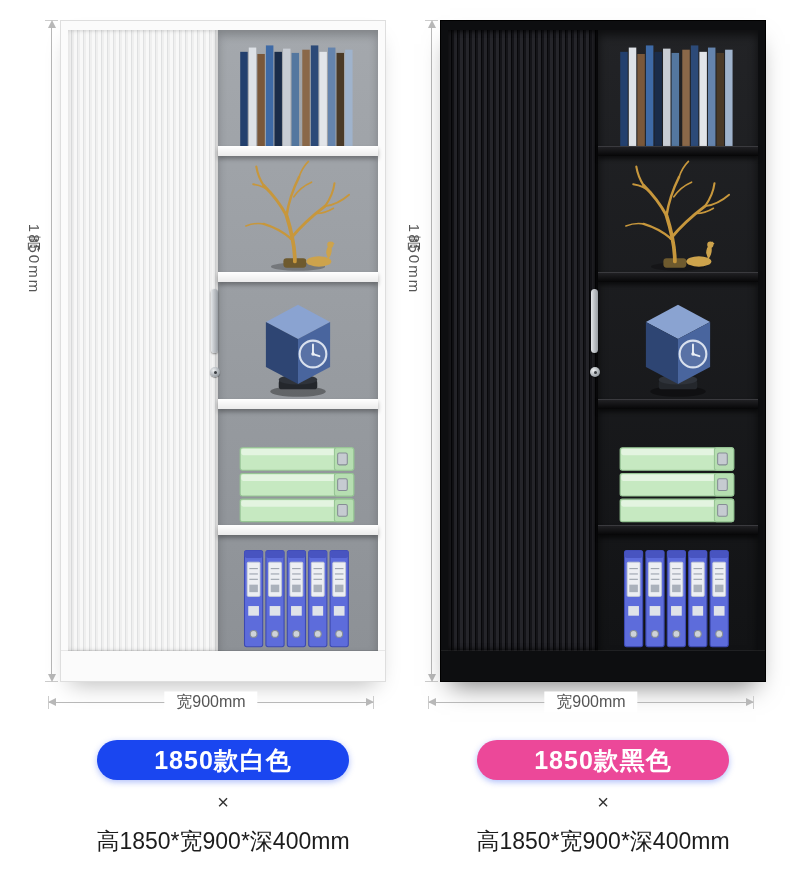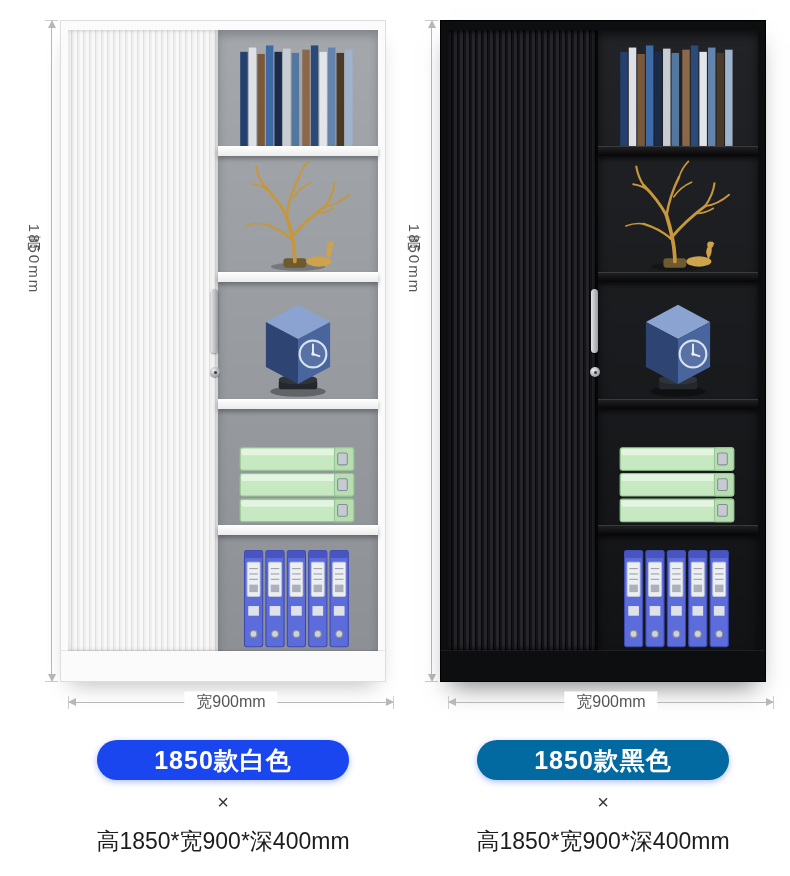--- a/index.html
+++ b/index.html
@@ -20,21 +20,21 @@
   .vline::before { content:""; position:absolute; top:-2px; left:-3.5px;
     border:4px solid transparent; border-top:none; border-bottom:8px solid #b8b8b8; }
   .vline::after { content:""; position:absolute; bottom:-2px; left:-3.5px;
     border:4px solid transparent; border-bottom:none; border-top:8px solid #b8b8b8; }
   .vtick { position: absolute; right: 2px; width: 13px; height: 1px; background: #cccccc; }
   .vtick.top { top: 0; } .vtick.bot { bottom: 0; }
   .vlabel { position: absolute; right: 17px; top: 36%; transform: translateY(-50%);
     writing-mode: vertical-rl; text-orientation: mixed;
     font-size: 15px; color: #555; letter-spacing: 2px; white-space: nowrap; }
 
-  .hdim { position: relative; width: 326px; height: 32px; margin-left: 44px; margin-top: 5px; }
+  .hdim { position: relative; width: 326px; height: 32px; margin-left: 24px; margin-top: 5px; }
   .hline { position: absolute; left: 1px; right: 1px; top: 15px; height: 1px; background: #b8b8b8; }
   .hline::before { content:""; position:absolute; left:-1px; top:-4px;
     border:4px solid transparent; border-left:none; border-right:8px solid #b8b8b8; }
   .hline::after { content:""; position:absolute; right:-1px; top:-4px;
     border:4px solid transparent; border-right:none; border-left:8px solid #b8b8b8; }
   .htick { position: absolute; top: 9px; width: 1px; height: 13px; background: #cccccc; }
   .htick.left { left: 0; } .htick.right { right: 0; }
   .hlabel { position: absolute; left: 50%; top: 15px; transform: translate(-50%,-50%);
     background: #fff; padding: 0 12px; font-size: 16px; color: #555; white-space: nowrap; }
 
@@ -280,20 +280,20 @@
           <div class="plinth"></div>
         </div>
       </div>
       <div class="hdim">
         <span class="htick left"></span>
         <span class="htick right"></span>
         <span class="hline"></span>
         <span class="hlabel">宽900mm</span>
       </div>
       <div class="under">
-        <div class="badge" style="background: #0369a1;">1850款黑色</div>
+        <div class="badge" style="background: #ec4899;">1850款黑色</div>
         <div class="multiply">×</div>
         <div class="spec">高1850*宽900*深400mm</div>
       </div>
     </div>
   </div>
 
 </div>
 
 </body></html>

